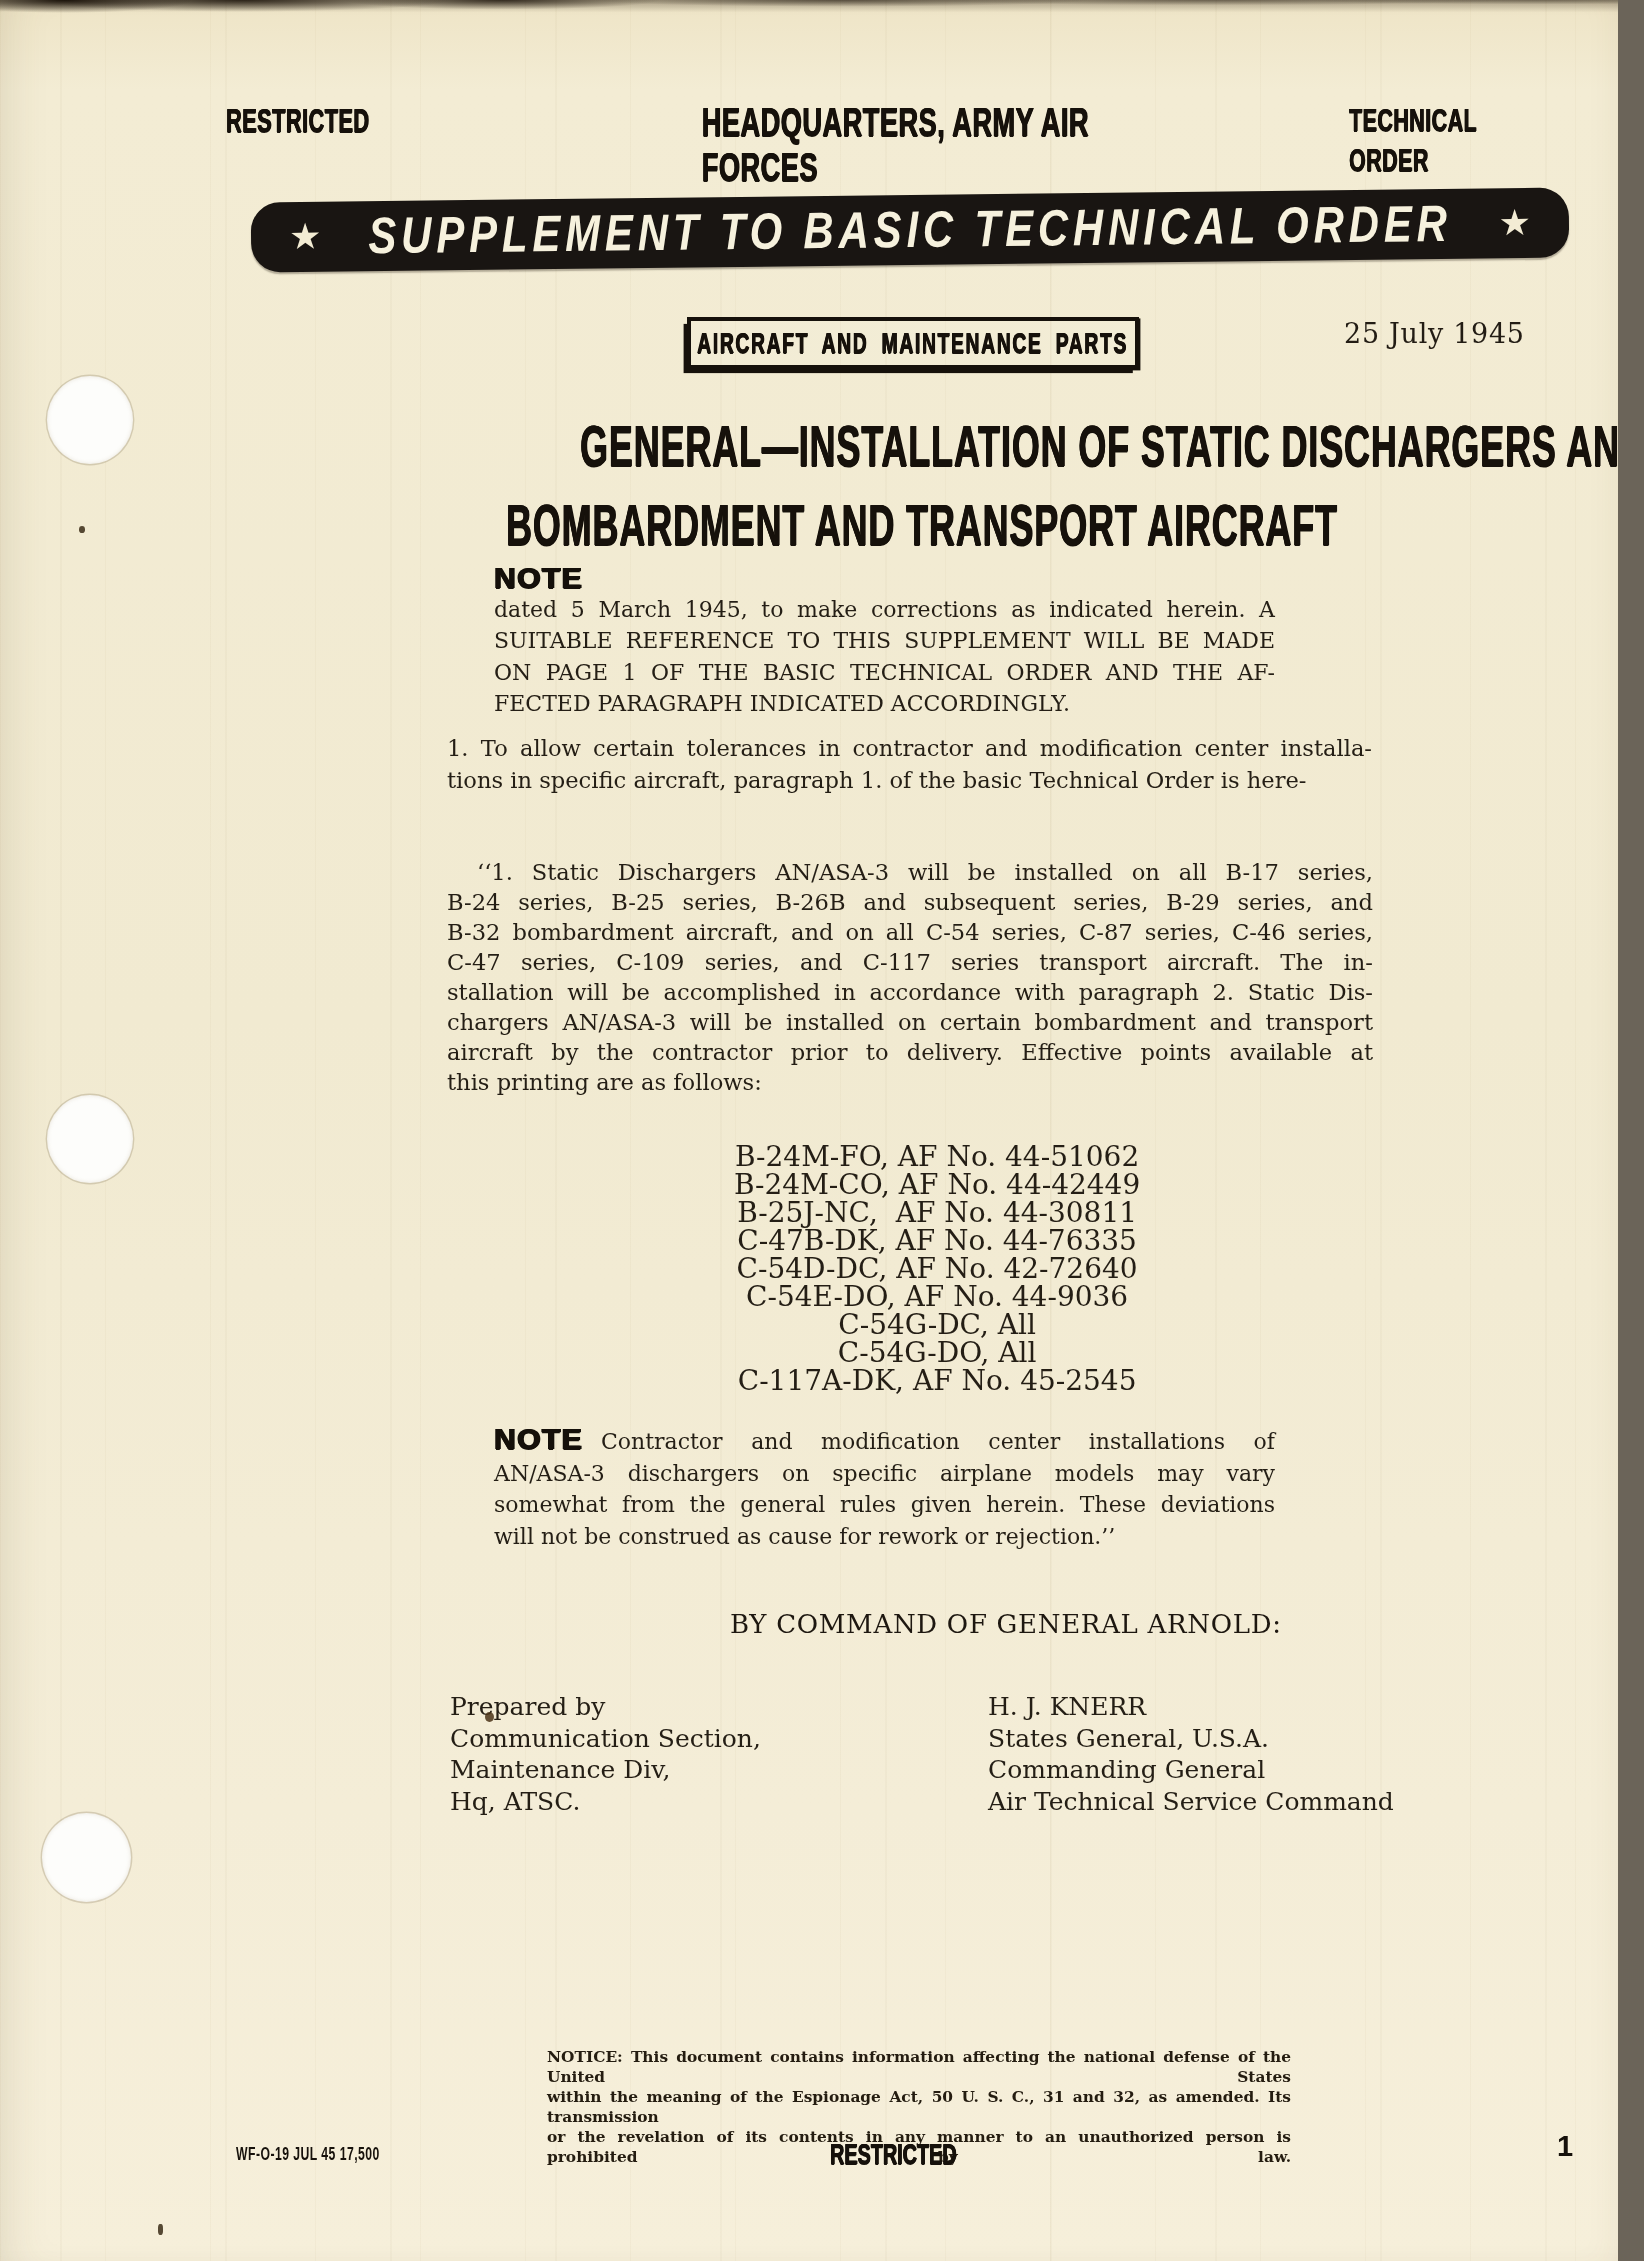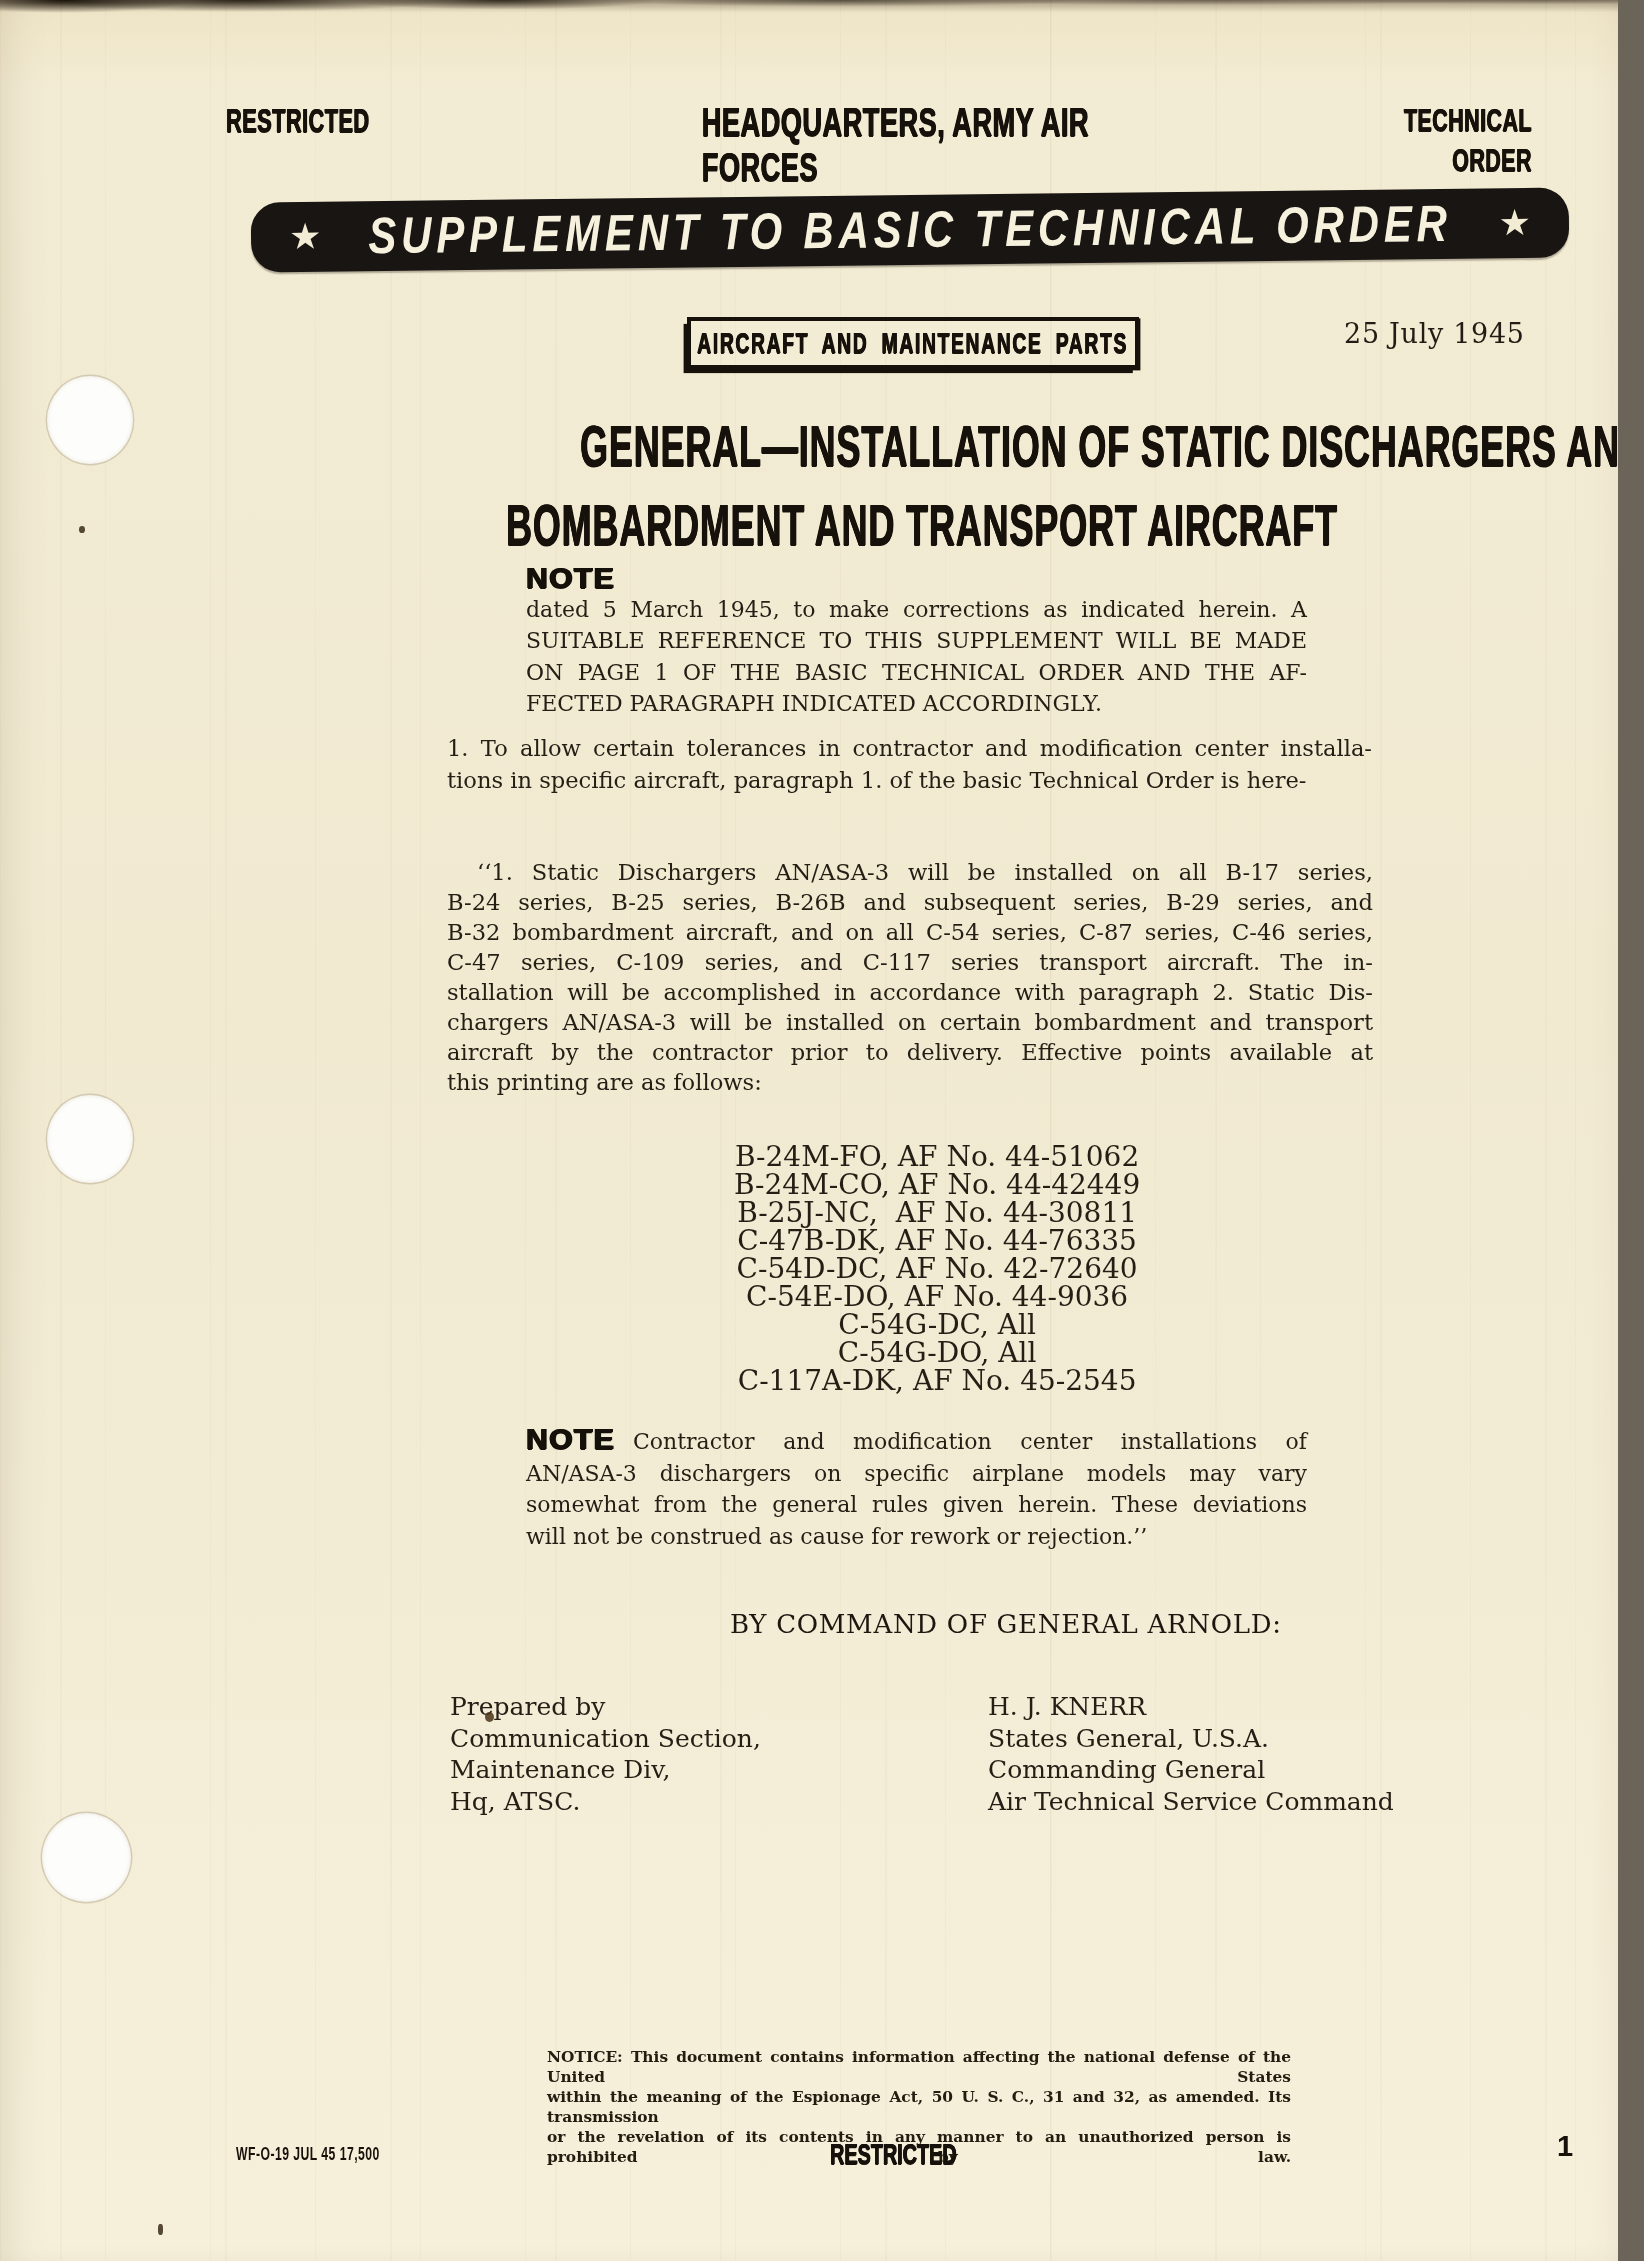--- a/index.html
+++ b/index.html
@@ -34,21 +34,21 @@
   .hole-3{left:42px;top:1813px;width:89px;height:89px;}
   .speck{position:absolute;background:#3a2c16;border-radius:50%;opacity:.85;}
 
   .cond{display:inline-block;transform-origin:left center;font-family:"Liberation Sans",sans-serif;font-weight:bold;color:#16110b;}
   .heavy{text-shadow:0.9px 0 0 currentColor,-0.5px 0 0 currentColor,0 0.5px 0 currentColor;}
 
   
   .hdr-restricted{position:absolute;left:226px;top:101px;font-size:34px;transform:scaleX(.64);letter-spacing:0.7px;}
   .hdr-center{position:absolute;left:603px;top:100px;width:617px;line-height:45px;}
   .hdr-center .cond{transform-origin:center;transform:scaleX(.68);font-size:40px;letter-spacing:0.7px;}
-  .hdr-right{position:absolute;left:1349px;top:100px;line-height:40px;text-align:right;}
+  .hdr-right{position:absolute;left:1349px;top:100px;line-height:40px;}
   .hdr-right .to-label{font-size:31.5px;transform:scaleX(.68);letter-spacing:0.7px;}
   .no-row{display:flex;align-items:baseline;gap:9.6px;}
   .no-label{font-size:30px;transform:scaleX(.66);}
   .no-value{font-size:26px;letter-spacing:1.4px;}
 
   
   .banner{position:absolute;left:251px;top:195px;width:1318px;height:70px;background:#191512;border-radius:29px;
     transform:rotate(-.65deg);display:flex;align-items:center;padding:0 38px;box-sizing:border-box;
     box-shadow:0 2.1px 1.4px rgba(30,20,10,.3);}
   .banner .star{color:#f3ecd4;font-size:36px;line-height:1;flex:0 0 auto;}
@@ -63,21 +63,21 @@
 
   
   .doc-title{position:absolute;left:206px;top:415px;width:1432px;text-align:center;line-height:62px;color:#16110b;}
   .doc-title .line{display:block;white-space:nowrap;}
   .doc-title .cond{transform-origin:center;transform:scaleX(.62);font-size:58px;letter-spacing:1.4px;}
 
   
   .body-block{position:absolute;font-size:22.6px;line-height:31.5px;color:#241e15;}
   .lines > div{text-align:justify;text-align-last:justify;white-space:normal;}
   .lines > div:last-child{text-align-last:left;}
-  .note-block{left:526px;width:781px;font-size:22px;}
+  .note-block{left:494px;width:781px;font-size:22px;}
   .note-first{display:flex;align-items:baseline;}
   .note-label{font-family:"Liberation Sans",sans-serif;font-weight:900;font-size:30px;letter-spacing:1.4px;
     color:#15100a;margin-right:18px;text-shadow:1.1px 0 0 currentColor,-0.7px 0 0 currentColor,0 0.7px 0 currentColor;}
   .note-first .nf-text{flex:1;text-align:justify;text-align-last:justify;}
   .para-block{left:447px;width:925px;}
   .quote-block{left:447px;width:926px;line-height:30px;}
   .quote-block > div:first-child{padding-left:30px;}
   .list-block{left:734px;top:1143px;font-size:28px;line-height:28px;text-align:center;}
   .list-block > div{white-space:pre;}
 

